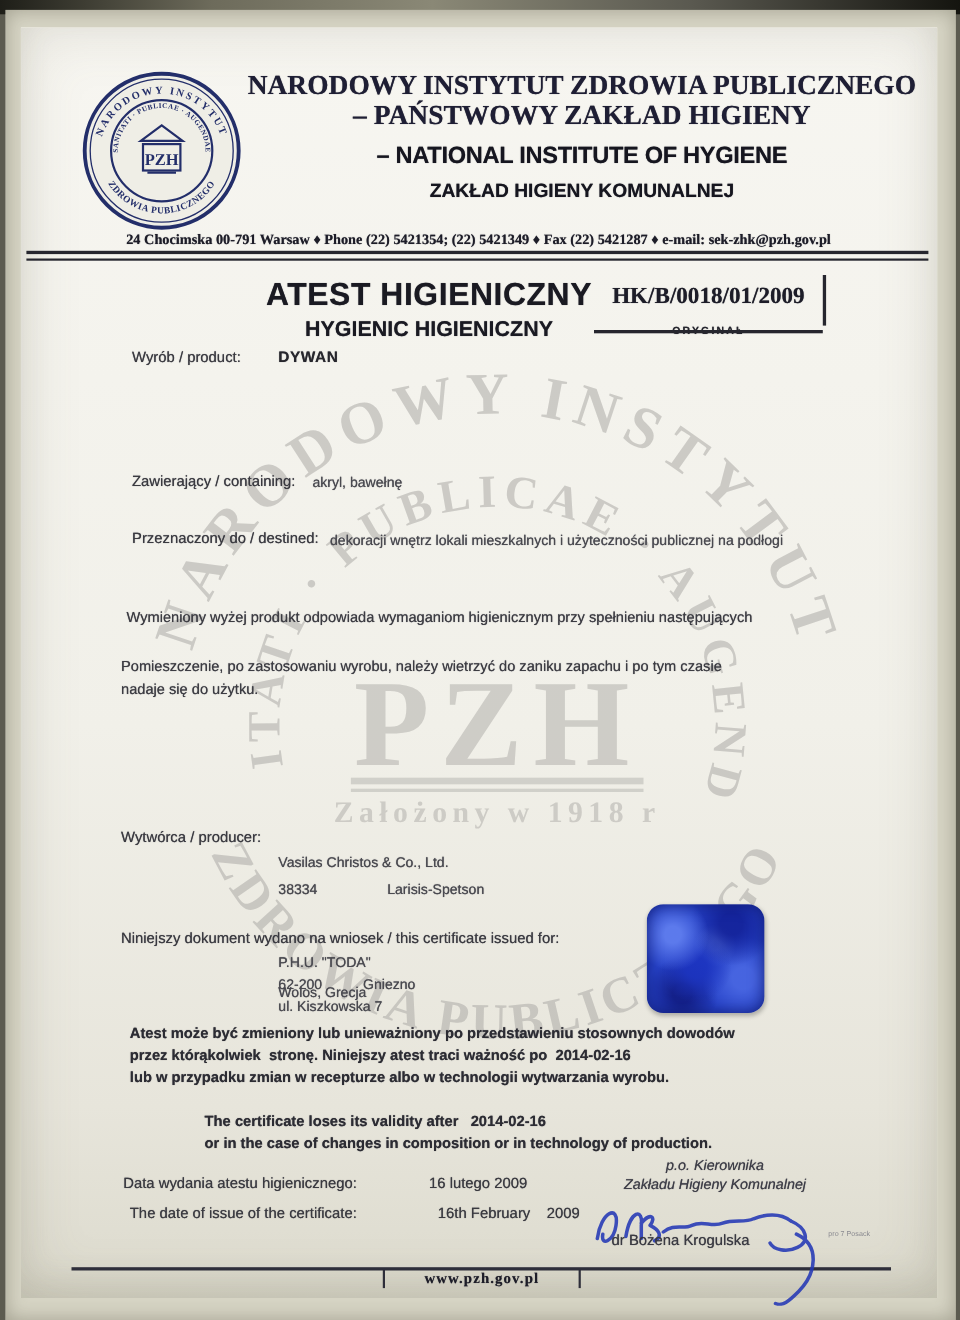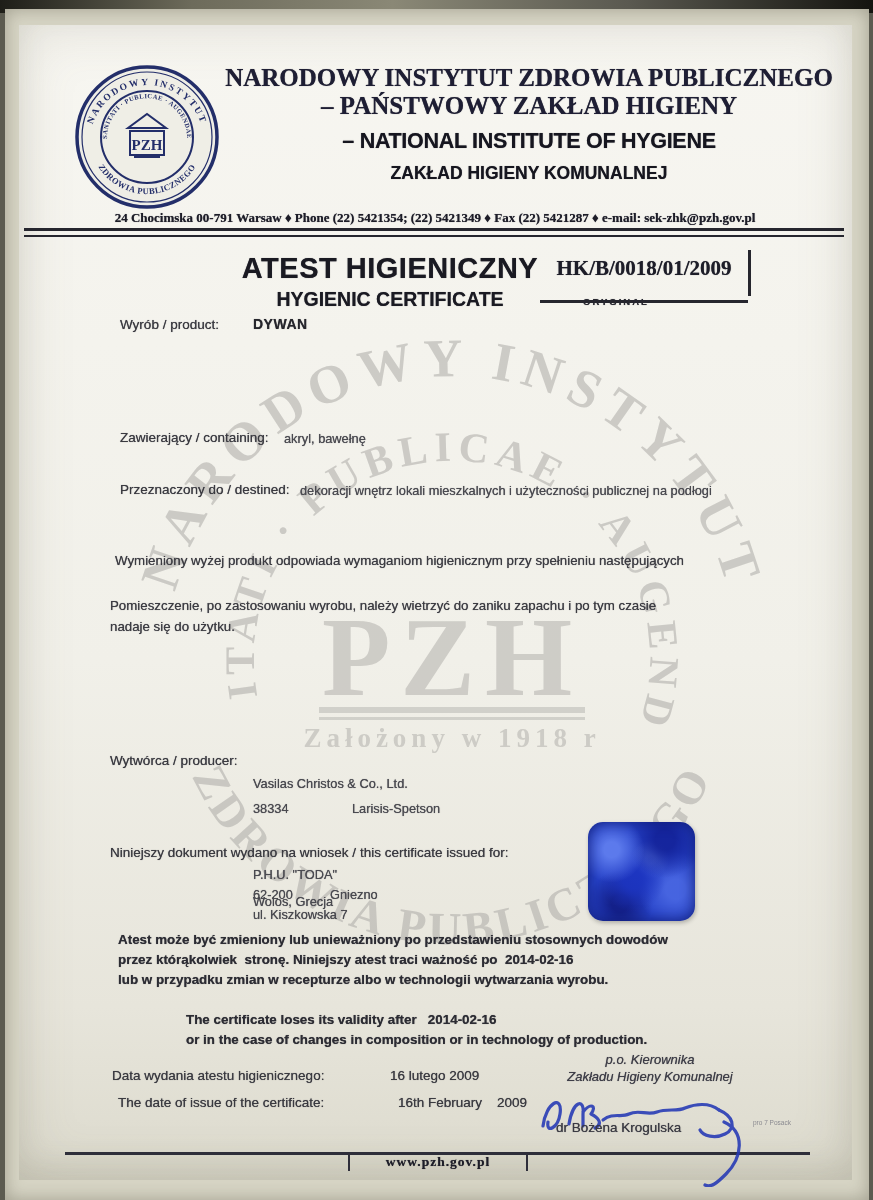--- a/index.html
+++ b/index.html
@@ -21,21 +21,21 @@
   .gap1{height:7px;} .gap2{height:9px;}
   .contact{left:24px;top:210px;width:822px;text-align:center;font-family:"Liberation Serif",serif;
            font-weight:bold;font-size:13px;color:#1d1d28;}
   .rule2{left:24px;top:228px;width:820px;height:4px;border-top:3px solid #26262e;border-bottom:2px solid #26262e;}
   .title-pl{left:150px;top:252px;width:480px;text-align:center;font-weight:bold;font-size:29px;
             color:#1a1a22;letter-spacing:.5px;}
   .title-en{left:150px;top:288px;width:480px;text-align:center;font-weight:bold;font-size:19.5px;color:#1a1a22;}
   .certnum{left:540px;top:256px;width:208px;text-align:center;font-family:"Liberation Serif",serif;
            font-weight:bold;font-size:21px;color:#1d1d28;padding-bottom:19px;border-bottom:3px solid #26262e;}
   .certbar{left:748px;top:250px;width:3px;height:46px;background:#26262e;}
-  .oryginal{left:512px;top:296px;width:208px;text-align:center;font-weight:bold;font-size:9.5px;
+  .oryginal{left:540px;top:296px;width:208px;text-align:center;font-weight:bold;font-size:9.5px;
             letter-spacing:2px;color:#26262e;}
   .lbl{font-size:13.5px;color:#3a3a40;}
   .val-b{font-weight:bold;font-size:14px;color:#26262c;letter-spacing:.5px;}
   .val{font-size:12.8px;color:#4a4a50;}
   .cond{font-size:13.3px;color:#3c3c42;}
   .boldpar{font-weight:bold;font-size:13.4px;color:#2c2c33;white-space:pre;}
   .pre{white-space:pre;}
   .ital{font-style:italic;font-size:13px;color:#3e3e48;}
   .content{z-index:3;}
   .wm{z-index:1;pointer-events:none;}
@@ -107,21 +107,21 @@
     <div class="gap1"></div>
     <div class="hdr-en fuzz">– NATIONAL INSTITUTE OF HYGIENE</div>
     <div class="gap2"></div>
     <div class="hdr-dep fuzz">ZAKŁAD HIGIENY KOMUNALNEJ</div>
   </div>
 
   <div class="abs content contact fuzz">24 Chocimska  00-791 Warsaw  ♦ Phone (22) 5421354; (22) 5421349 ♦ Fax (22) 5421287 ♦ e-mail: sek-zhk@pzh.gov.pl</div>
   <div class="abs content rule2"></div>
 
   <div class="abs content title-pl fuzz">ATEST HIGIENICZNY</div>
-  <div class="abs content title-en fuzz">HYGIENIC CERTIFICATE</div>
+  <div class="abs content title-en fuzz">HYGIENIC HIGIENICZNY</div>
   <div class="abs content certnum fuzz">HK/B/0018/01/2009</div>
   <div class="abs content certbar"></div>
   <div class="abs content oryginal fuzz">ORYGINAŁ</div>
 
   <span class="abs content lbl fuzz" style="left:120px;top:317px;">Wyrób / product:</span>
   <span class="abs content val-b fuzz" style="left:253px;top:316px;">DYWAN</span>
 
   <span class="abs content lbl fuzz" style="left:120px;top:430px;">Zawierający / containing:</span>
   <span class="abs content val fuzz" style="left:284px;top:431px;">akryl, bawełnę</span>
 

